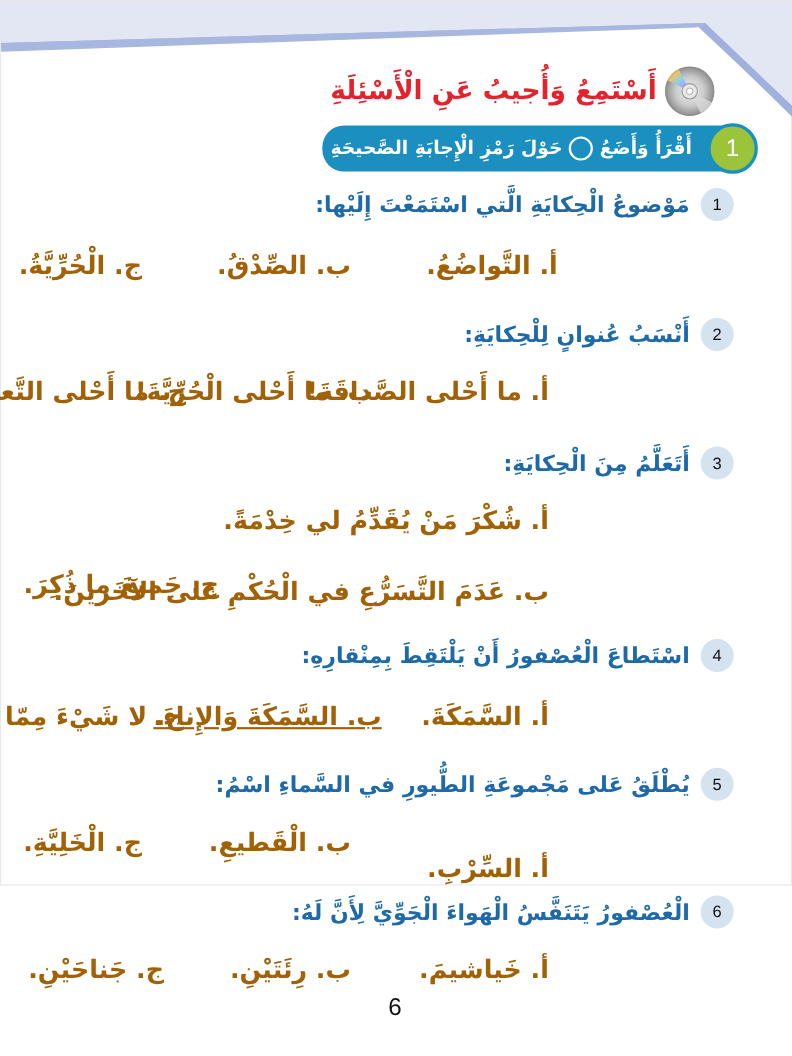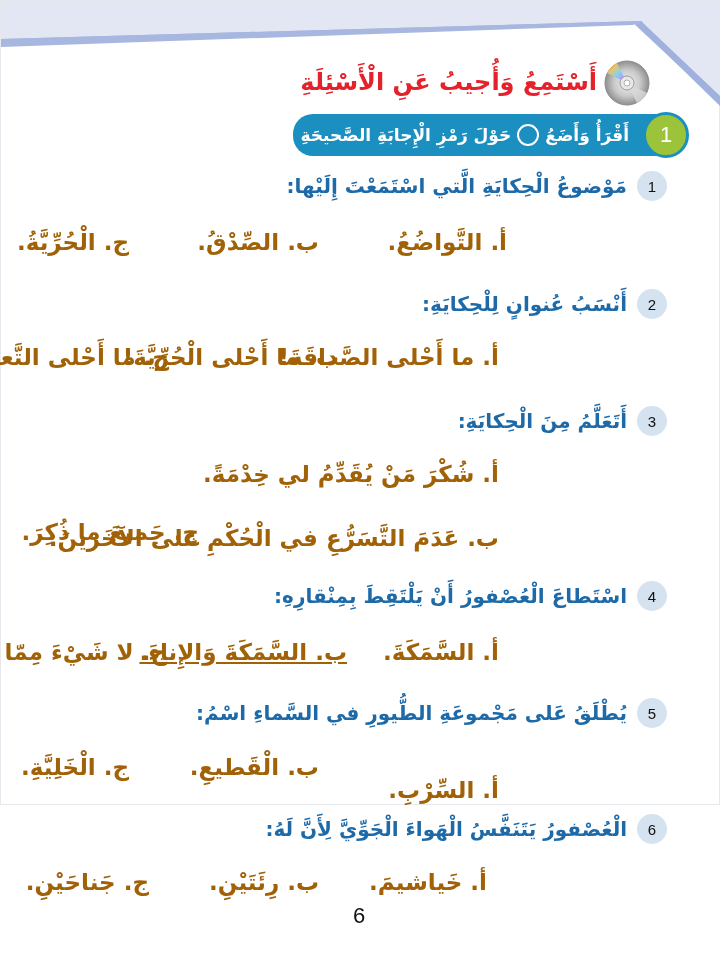--- a/index.html
+++ b/index.html
@@ -228,18 +228,18 @@
     <span class="q-text">يُطْلَقُ عَلى مَجْموعَةِ الطُّيورِ في السَّماءِ اسْمُ:</span>
   </div>
   <div class="answer" style="top:753px; right:220px;margin-top:23px;">أ. السِّرْبِ.</div>
   <div class="answer" style="top:753px; right:400px;">ب. الْقَطيعِ.</div>
   <div class="answer" style="top:753px; right:590px;">ج. الْخَلِيَّةِ.</div>
 
   <div class="question" style="top:813px;">
     <span class="q-badge">6</span>
     <span class="q-text">الْعُصْفورُ يَتَنَفَّسُ الْهَواءَ الْجَوِّيَّ لِأَنَّ لَهُ:</span>
   </div>
-  <div class="answer" style="top:868px; right:232px;">أ. خَياشيمَ.</div>
+  <div class="answer" style="top:868px; right:220px;">أ. خَياشيمَ.</div>
   <div class="answer" style="top:868px; right:400px;">ب. رِئَتَيْنِ.</div>
   <div class="answer" style="top:868px; right:570px;">ج. جَناحَيْنِ.</div>
 
   <div class="page-number">6</div>
 </div>
 
 </body></html>

